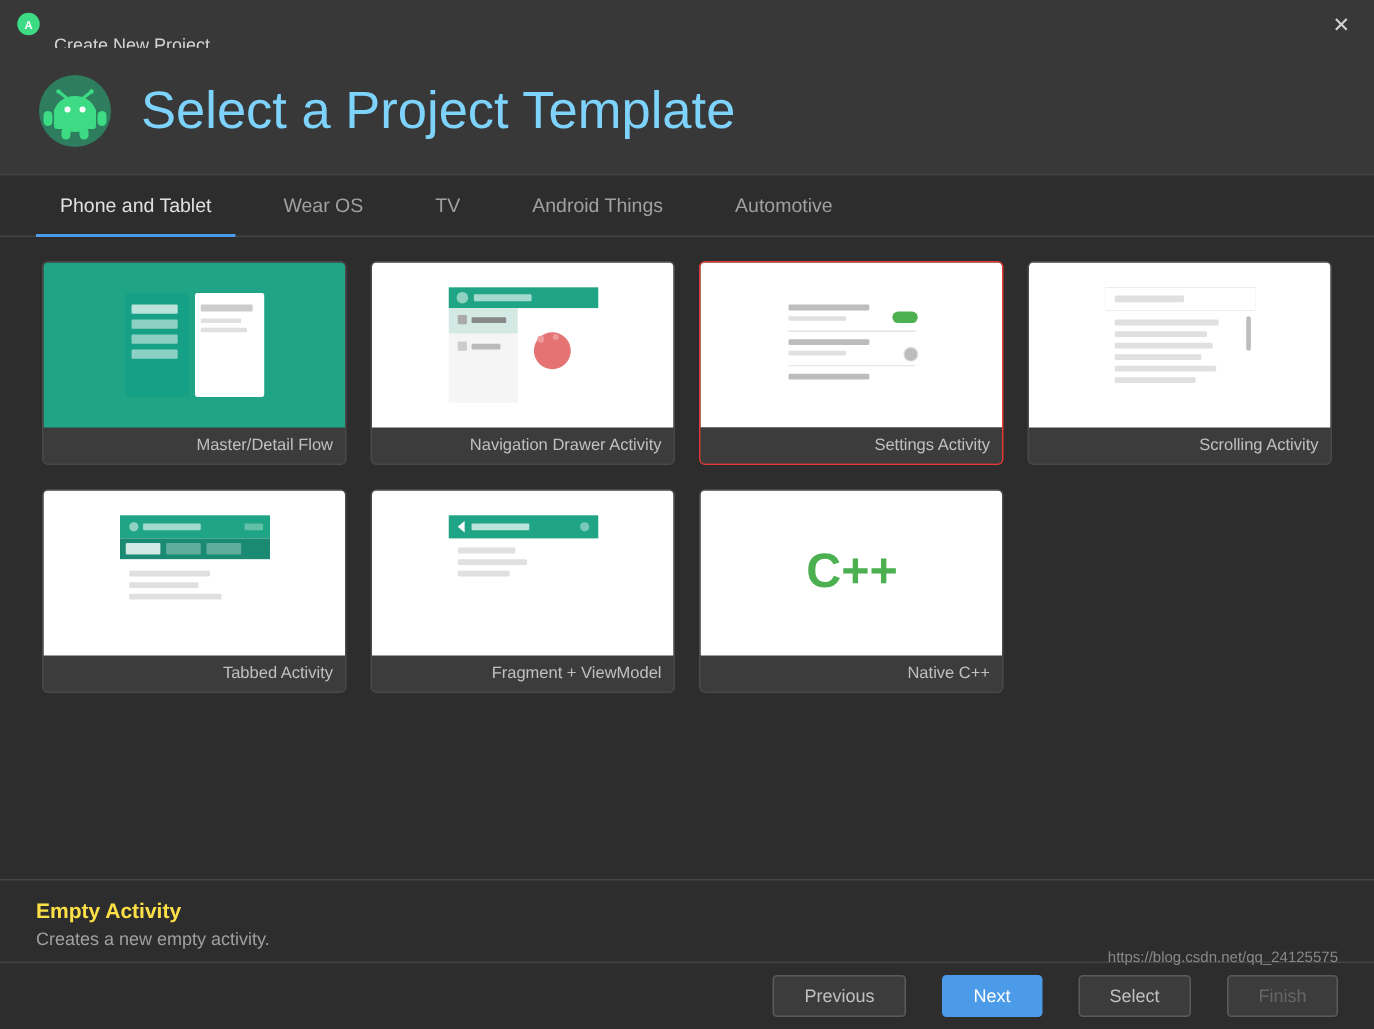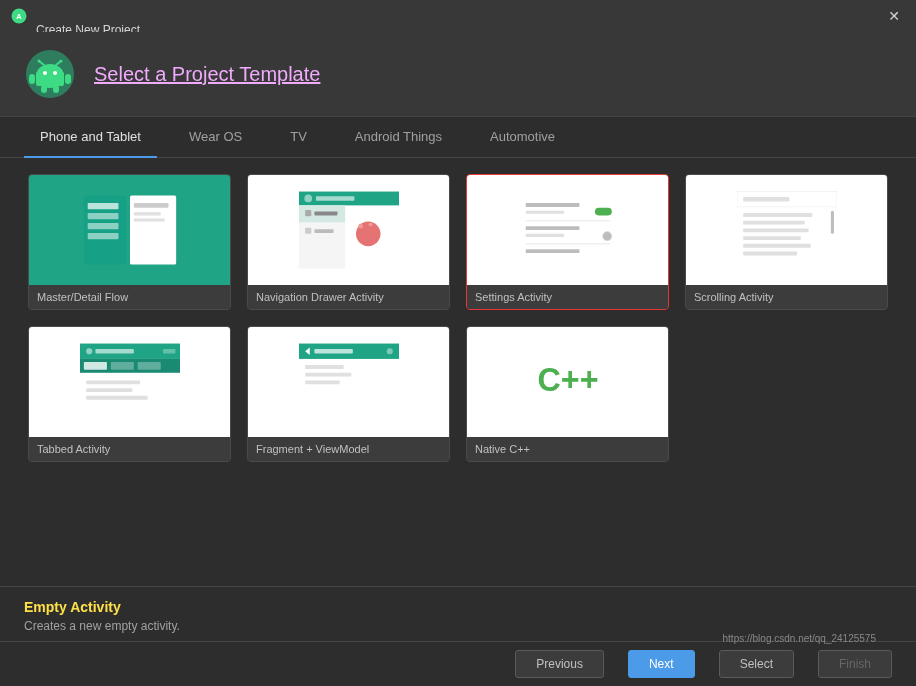--- a/index.html
+++ b/index.html
@@ -58,24 +58,23 @@
       flex-shrink: 0;
       border-bottom: 1px solid #444;
     }
 
     .header-logo {
       width: 52px;
       height: 52px;
     }
 
     .header-title {
-      font-size: 20px;
-      color: #f0abfc;
+      font-size: 35px;
+      color: #7dd3fc;
       font-weight: 300;
-      text-decoration: underline;
     }
 
     .tabs-bar {
       background: #2d2d2d;
       display: flex;
       padding: 0 24px;
       border-bottom: 1px solid #444;
       flex-shrink: 0;
       gap: 16px;
     }
@@ -130,21 +129,21 @@
       align-items: center;
       justify-content: center;
       overflow: hidden;
       position: relative;
     }
 
     .template-label {
       padding: 6px 8px;
       font-size: 11px;
       color: #c0c0c0;
-      text-align: left;
+      text-align: right;
       background: #3c3c3c;
     }
 
     
     .preview-master-detail {
       background: #1fa585;
     }
 
     .preview-nav-drawer {
       background: white;
@@ -217,21 +216,21 @@
     }
 
     .btn-disabled {
       color: #666;
       cursor: not-allowed;
     }
 
     .watermark {
       position: absolute;
       bottom: 40px;
-      right: 40px;
+      right: 24px;
       font-size: 10px;
       color: #888;
       text-align: center;
       line-height: 1.4;
     }
 
     
     .content-area::-webkit-scrollbar { width: 8px; }
     .content-area::-webkit-scrollbar-track { background: #2d2d2d; }
     .content-area::-webkit-scrollbar-thumb { background: #555; border-radius: 4px; }

